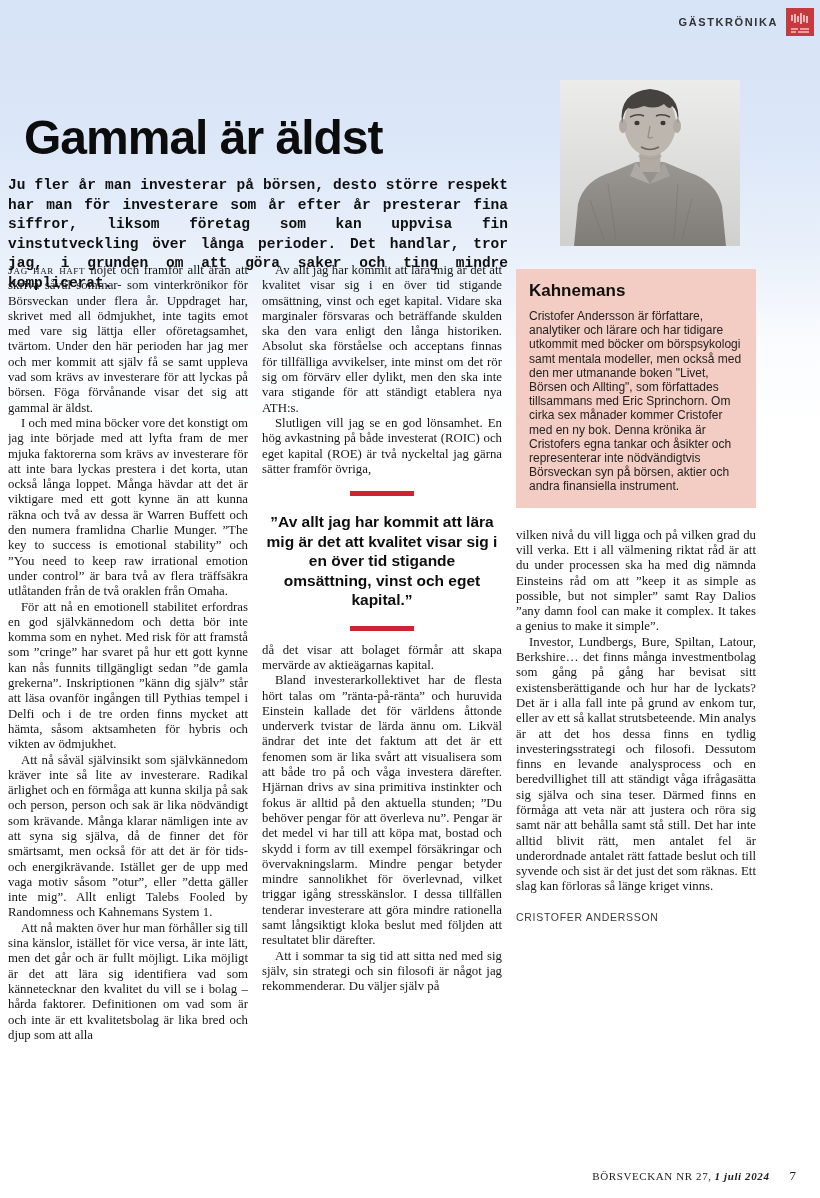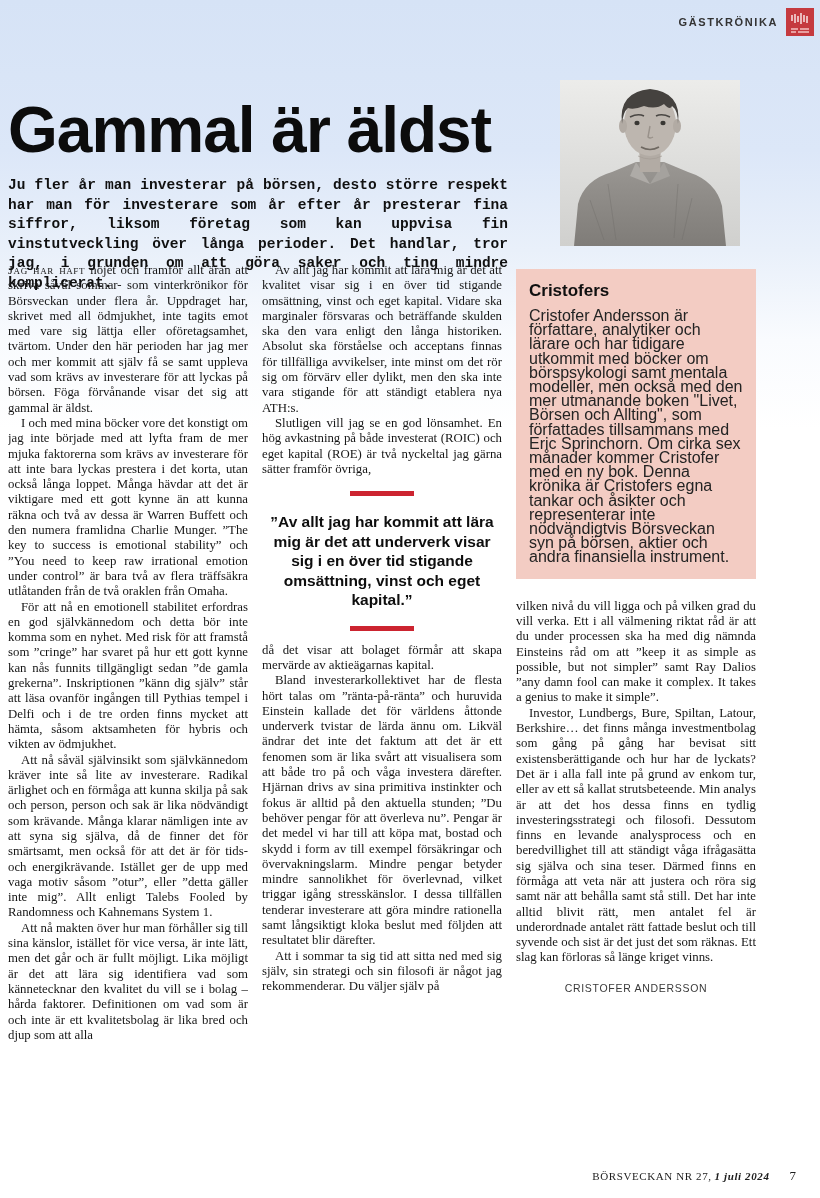--- a/index.html
+++ b/index.html
@@ -17,22 +17,22 @@
   .masthead { position: absolute; top: 8px; right: 6px; display: flex; align-items: center; gap: 8px; }
   .masthead-label {
     font-family: "Liberation Sans", sans-serif;
     font-size: 11px; font-weight: bold; letter-spacing: 1.6px; color: #333;
   }
   .logo { width: 28px; height: 28px; display: block; }
   
   .title {
     position: absolute; left: 8px; top: 98px;
     font-family: "Liberation Sans", sans-serif;
-    font-weight: bold; font-size: 64px; letter-spacing: -1px; color: #0c0c0c;
-    margin: 0; line-height: 1;
+    font-weight: bold; font-size: 48px; letter-spacing: -1px; color: #0c0c0c;
+    margin: 16px; line-height: 1;
   }
   .lede {
     position: absolute; left: 8px; top: 176px; width: 500px;
     font-family: Liberation Mono, monospace;
     font-weight: bold; font-size: 14.5px; line-height: 19.5px; color: #101010;
     text-align: justify;
   }
   
   .portrait { position: absolute; left: 560px; top: 80px; width: 180px; height: 166px; }
   
@@ -52,27 +52,27 @@
     font-size: 15.5px; line-height: 19.5px; color: #0e0e0e;
     text-align: center; margin: 16px 2px;
   }
   
   .disclaimer { background: #f3ccc3; padding: 12px 13px 14px; margin: 6px 0 20px; }
   .disclaimer h2 {
     font-family: "Liberation Sans", sans-serif; font-size: 17px; font-weight: bold;
     color: #101010; margin: 0 0 8px 0;
   }
   .disclaimer p {
-    font-family: "Liberation Sans", sans-serif; font-size: 16px; line-height: 14.2px;
+    font-family: "Liberation Sans", sans-serif; font-size: 12px; line-height: 14.2px;
     color: #232323; margin: 0; text-align: left; hyphens: auto; -webkit-hyphens: auto;
   }
   .endmark { display: inline-block; width: 8px; height: 8px; background: #cc2430; margin-left: 4px; }
   .byline {
     font-family: "Liberation Sans", sans-serif; font-size: 10.5px; letter-spacing: 0.7px;
-    color: #3a3a3a; text-align: center; margin-top: 16px;
+    color: #3a3a3a; text-align: left; margin-top: 16px;
   }
   
   .footer { position: absolute; right: 24px; bottom: 14px; display: flex; align-items: baseline; gap: 20px; text-align: center; }
   .footer .publine { font-size: 11px; letter-spacing: 0.6px; color: #1c1c1c; }
   .footer .date { font-style: italic; font-weight: bold; margin-left: 3px; }
   .footer .pagenum { font-size: 13px; color: #1c1c1c; }
 </style>
 </head>
 <body>
 
@@ -156,31 +156,31 @@
       <p class="ind">För att nå en emotionell stabilitet erfordras en god självkännedom och detta bör inte komma som en nyhet. Med risk för att framstå som ”cringe” har svaret på hur ett gott kynne kan nås funnits tillgängligt sedan ”de gamla grekerna”. Inskriptionen ”känn dig själv” står att läsa ovanför ingången till Pythias tempel i Delfi och i de tre orden finns mycket att hämta, såsom aktsamheten för hybris och vikten av ödmjukhet.</p>
       <p class="ind">Att nå såväl självinsikt som självkännedom kräver inte så lite av investerare. Radikal ärlighet och en förmåga att kunna skilja på sak och person, person och sak är lika nödvändigt som krävande. Många klarar nämligen inte av att syna sig själva, då de finner det för smärtsamt, men också för att det är för tids- och energikrävande. Istället ger de upp med vaga motiv såsom ”otur”, eller ”detta gäller inte mig”. Allt enligt Talebs Fooled by Randomness och Kahnemans System 1.</p>
       <p class="ind">Att nå makten över hur man förhåller sig till sina känslor, istället för vice versa, är inte lätt, men det går och är fullt möjligt. Lika möjligt är det att lära sig identifiera vad som kännetecknar den kvalitet du vill se i bolag – hårda faktorer. Definitionen om vad som är och inte är ett kvalitetsbolag är lika bred och djup som att alla</p>
     </div>
 
     <div class="col">
       <p class="ind">Av allt jag har kommit att lära mig är det att kvalitet visar sig i en över tid stigande omsättning, vinst och eget kapital. Vidare ska marginaler försvaras och beträffande skulden ska den vara enligt den långa historiken. Absolut ska förståelse och acceptans finnas för tillfälliga avvikelser, inte minst om det rör sig om förvärv eller dylikt, men den ska inte vara stigande för att ständigt etablera nya ATH:s.</p>
       <p class="ind">Slutligen vill jag se en god lönsamhet. En hög avkastning på både investerat (ROIC) och eget kapital (ROE) är två nyckeltal jag gärna sätter framför övriga,</p>
       <div class="pullquote">
         <div class="pq-rule"></div>
-        <div class="pq-text">”Av allt jag har kommit att lära mig är det att underverk visar sig i en över tid stigande omsättning, vinst och eget kapital.”</div>
+        <div class="pq-text">”Av allt jag har kommit att lära mig är det att kvalitet visar sig i en över tid stigande omsättning, vinst och eget kapital.”</div>
         <div class="pq-rule"></div>
       </div>
       <p>då det visar att bolaget förmår att skapa mervärde av aktieägarnas kapital.</p>
       <p class="ind">Bland investerarkollektivet har de flesta hört talas om ”ränta-på-ränta” och huruvida Einstein kallade det för världens åttonde underverk tvistar de lärda ännu om. Likväl ändrar det inte det faktum att det är ett fenomen som är lika svårt att visualisera som att både tro på och våga investera därefter. Hjärnan drivs av sina primitiva instinkter och fokus är alltid på den aktuella stunden; ”Du behöver pengar för att överleva nu”. Pengar är det medel vi har till att köpa mat, bostad och skydd i form av till exempel försäkringar och övervakningslarm. Mindre pengar betyder mindre sannolikhet för överlevnad, vilket triggar igång stresskänslor. I dessa tillfällen tenderar investerare att göra mindre rationella samt långsiktigt kloka beslut med följden att resultatet blir därefter.</p>
       <p class="ind">Att i sommar ta sig tid att sitta ned med sig själv, sin strategi och sin filosofi är något jag rekommenderar. Du väljer själv på</p>
     </div>
 
     <div class="col">
       <div class="disclaimer">
-        <h2>Cristofers</h2>
+        <h2>Kahnemans</h2>
         <p>Cristofer Andersson är författare, analytiker och lärare och har tidigare utkommit med böcker om börspsykologi samt mentala modeller, men också med den mer utmanande boken "Livet, Börsen och Allting", som författades tillsammans med Eric Sprinchorn. Om cirka sex månader kommer Cristofer med en ny bok. Denna krönika är Cristofers egna tankar och åsikter och representerar inte nödvändigtvis Börsveckan syn på börsen, aktier och andra finansiella instrument.</p>
       </div>
       <p>vilken nivå du vill ligga och på vilken grad du vill verka. Ett i all välmening riktat råd är att du under processen ska ha med dig nämnda Einsteins råd om att ”keep it as simple as possible, but not simpler” samt Ray Dalios ”any damn fool can make it complex. It takes a genius to make it simple”.</p>
       <p class="ind">Investor, Lundbergs, Bure, Spiltan, Latour, Berkshire… det finns många investmentbolag som gång på gång har bevisat sitt existensberättigande och hur har de lyckats? Det är i alla fall inte på grund av enkom tur, eller av ett så kallat strutsbeteende. Min analys är att det hos dessa finns en tydlig investeringsstrategi och filosofi. Dessutom finns en levande analysprocess och en beredvillighet till att ständigt våga ifrågasätta sig själva och sina teser. Därmed finns en förmåga att veta när att justera och röra sig samt när att behålla samt stå still. Det har inte alltid blivit rätt, men antalet fel är underordnade antalet rätt fattade beslut och till syvende och sist är det just det som räknas. Ett slag kan förloras så länge kriget vinns.</p>
       <div class="byline">CRISTOFER ANDERSSON</div>
     </div>
 
   </div>
 
   <div class="footer">

